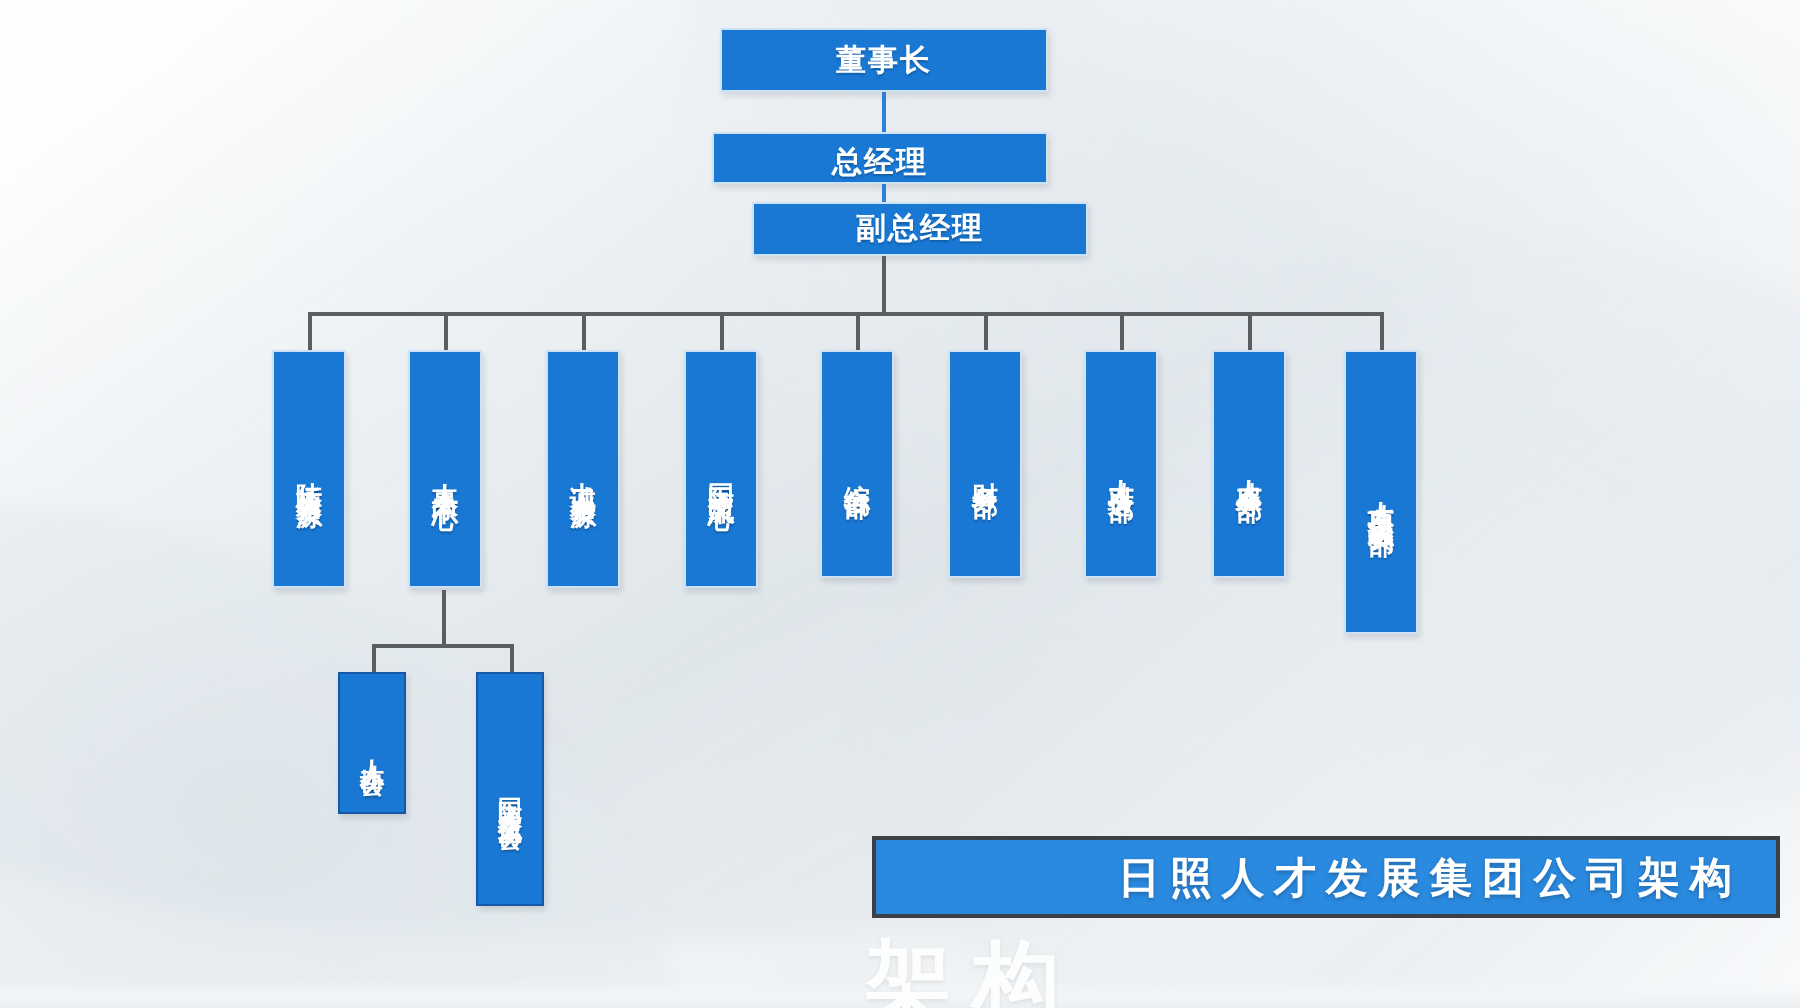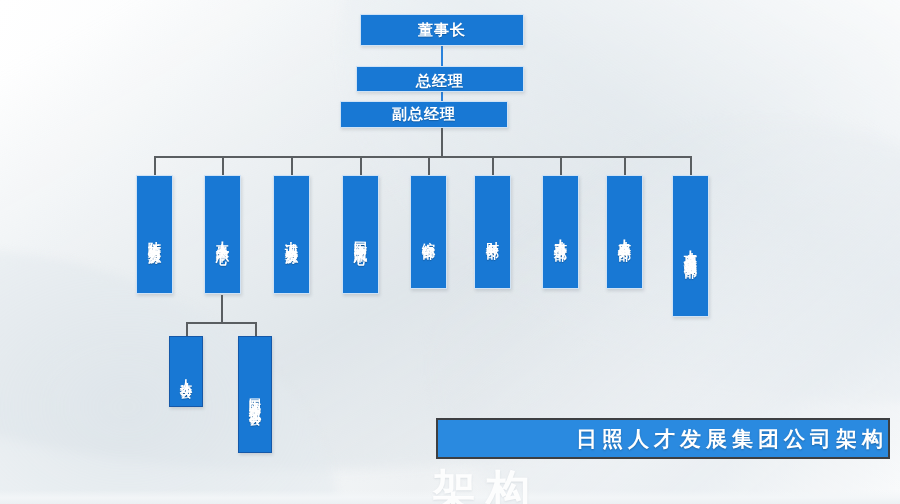--- a/index.html
+++ b/index.html
@@ -132,21 +132,21 @@
     left: 436px;
     top: 418px;
     width: 454px;
     height: 41px;
     background: #2a8ae0;
     border: 2px solid #3d3f42;
     box-sizing: border-box;
     display: flex;
     align-items: center;
     justify-content: flex-end;
-    padding-right: 0;
+    padding-right: 17px;
     color: #ffffff;
     font-size: 21px;
     font-weight: 700;
     letter-spacing: 5px;
     text-shadow: 0 1px 2px rgba(0,0,0,0.25);
   }
 
   
   #watermark {
     position: absolute;
@@ -197,21 +197,21 @@
   <div class="line line-v" style="left:255px; top:322px; height:14px;"></div>
 
   <div class="node horiz" style="left:360px; top:14px; width:164px; height:32px;">
     <span>董事长</span>
   </div>
 
   <div class="node horiz" style="left:356px; top:66px; width:168px; height:26px;align-items:flex-end;">
     <span>总经理</span>
   </div>
 
-  <div class="node horiz" style="left:340px; top:101px; width:168px; height:27px;font-family:Liberation Mono, monospace;">
+  <div class="node horiz" style="left:376px; top:101px; width:168px; height:27px;font-family:Liberation Mono, monospace;">
     <span>副总经理</span>
   </div>
 
   <div class="node vert" style="left:136px; top:175px; width:37px; height:119px;">
     <span>陆桥人力资源</span>
   </div>
 
   <div class="node vert" style="left:204px; top:175px; width:37px; height:119px;">
     <span>人事人才中心</span>
   </div>

